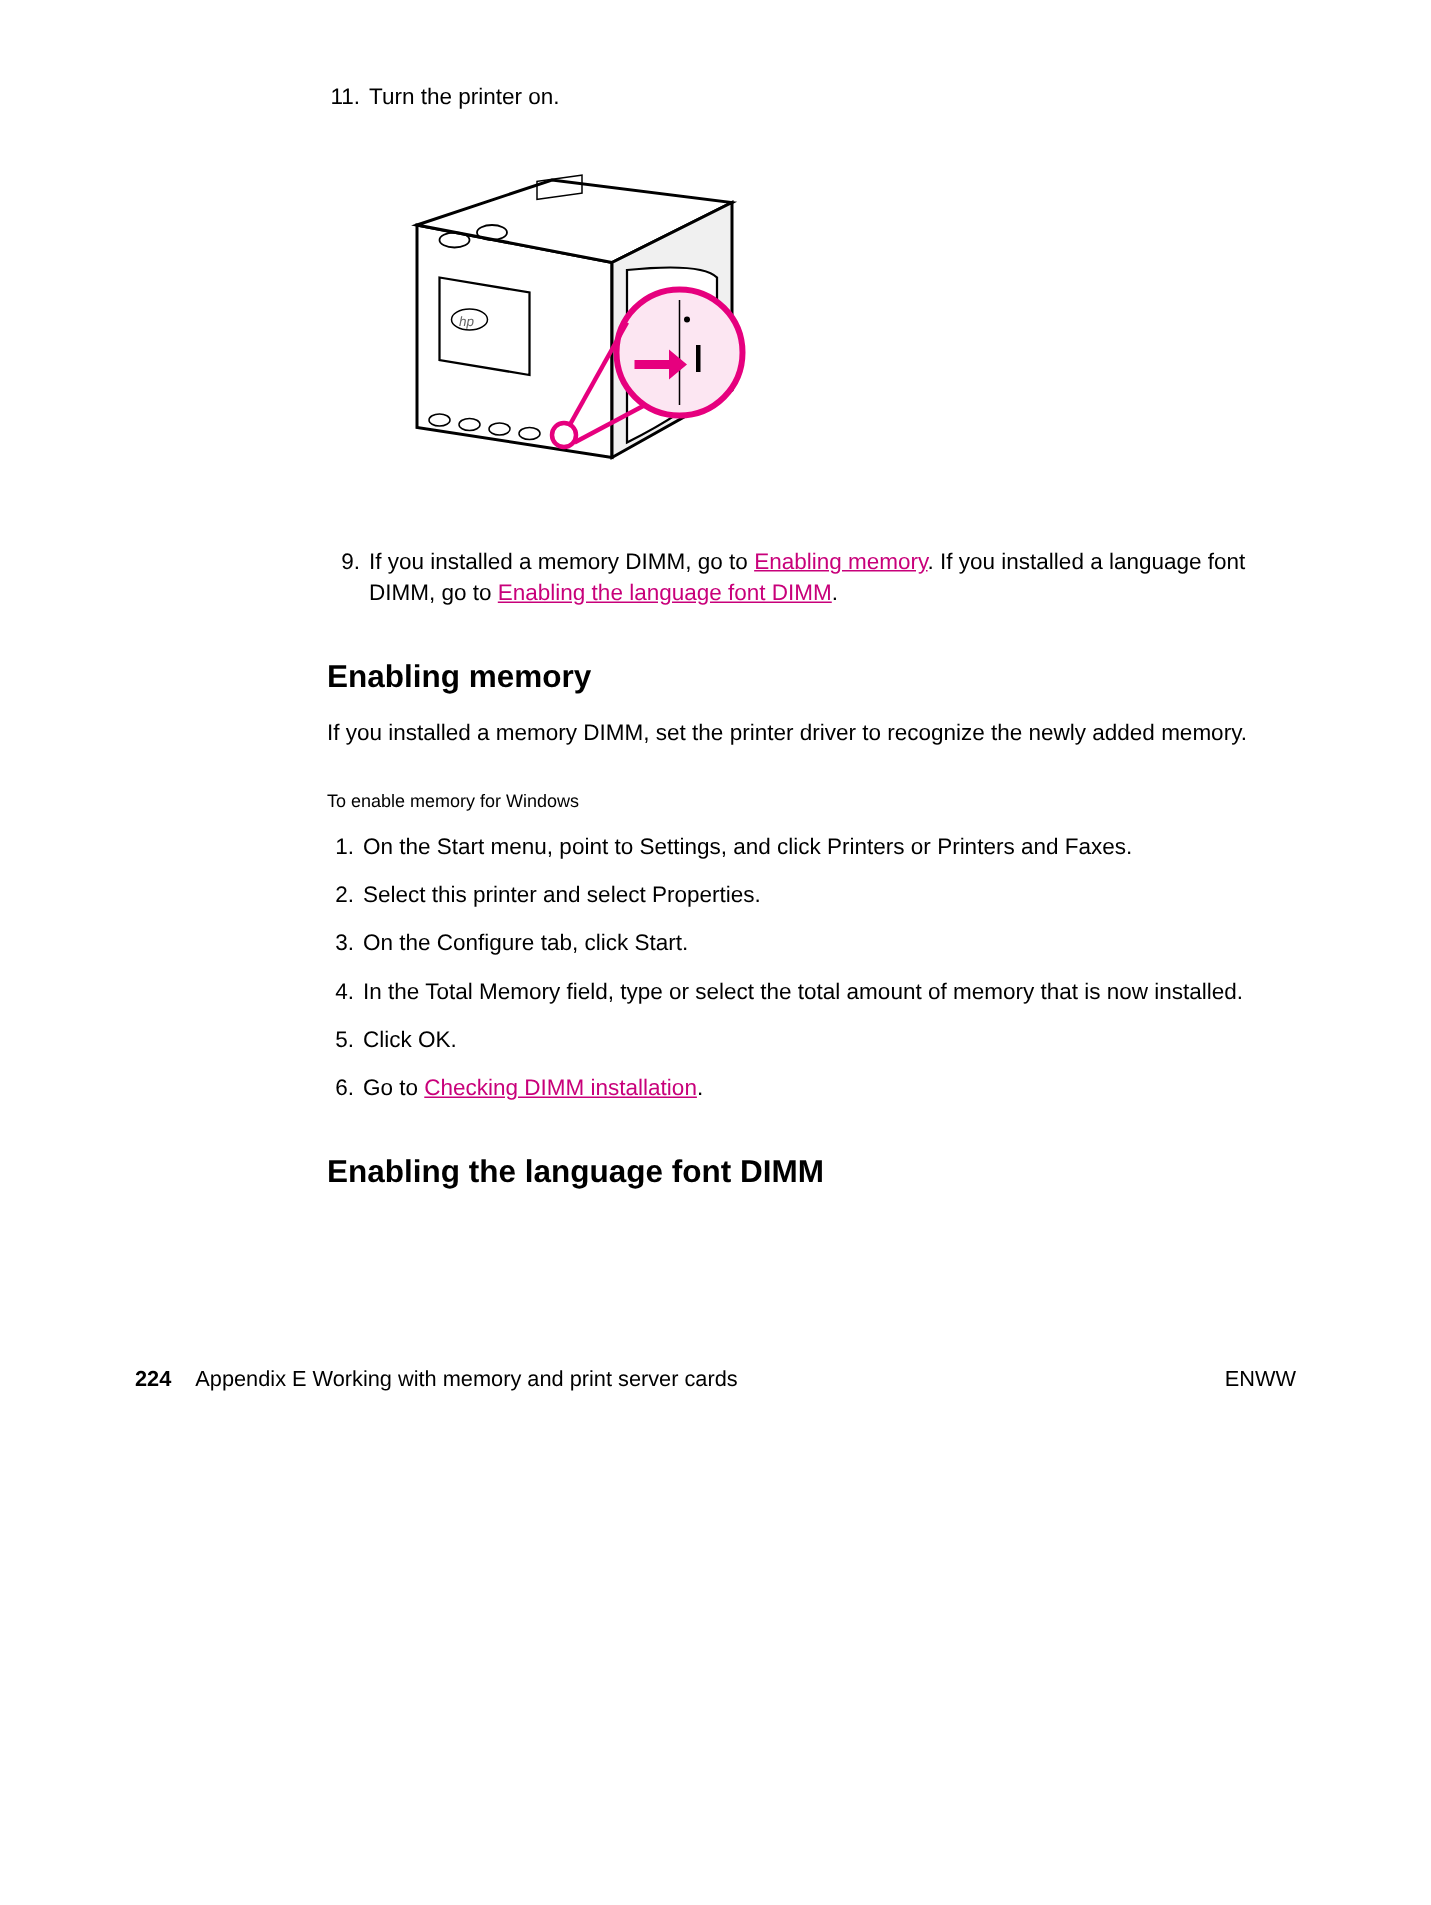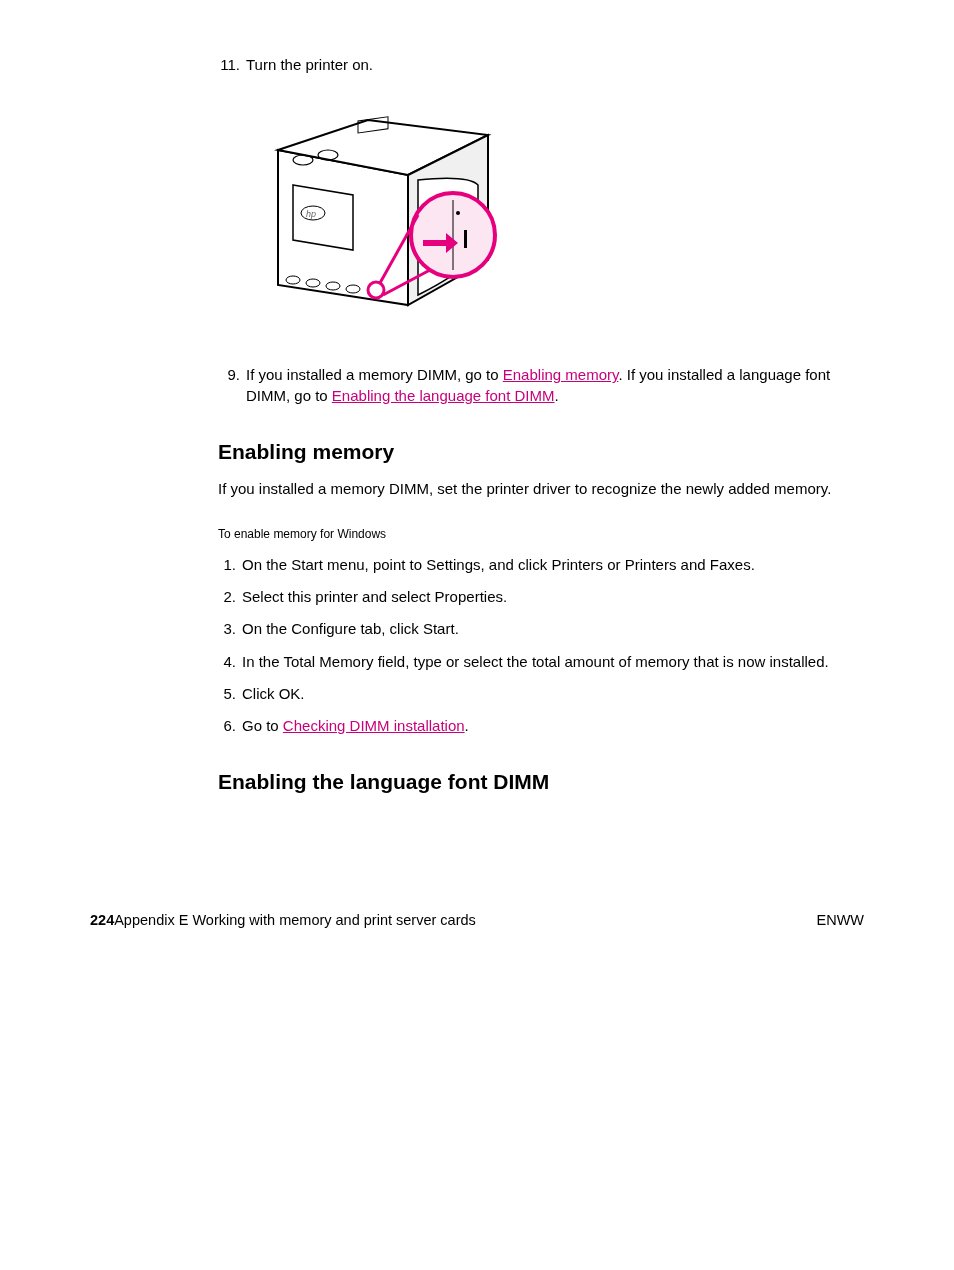--- a/index.html
+++ b/index.html
@@ -11,21 +11,21 @@
   .ol-body { flex: 1; }
   .figure { margin: 30px 0 30px 40px; }
   h2 { font-size: 21px; font-weight: bold; margin-top: 34px; margin-bottom: 14px; }
   h3 { font-size: 12px; font-weight: normal; margin-top: 28px; margin-bottom: 14px; }
   p { font-size: 15px; line-height: 1.4; margin-bottom: 10px; }
   a.link { color: #c8007a; text-decoration: underline; }
   .bold { font-weight: normal; }
   .inner-list .ol-item { margin-bottom: 12px; }
   .inner-list .ol-num { width: 24px; }
   .footer { position: absolute; bottom: 62px; left: 90px; right: 90px; display: flex; justify-content: space-between; font-size: 14.5px; }
-  .footer-left { display: flex; gap: 0; }
+  .footer-left { display: flex; gap: 16px; }
   .footer-pagenum { font-weight: bold; }
   svg { display: block; }
 </style>
 </head>
 <body>
 
 <div class="page">
   <div class="content">
 
     <div class="ol-item">

